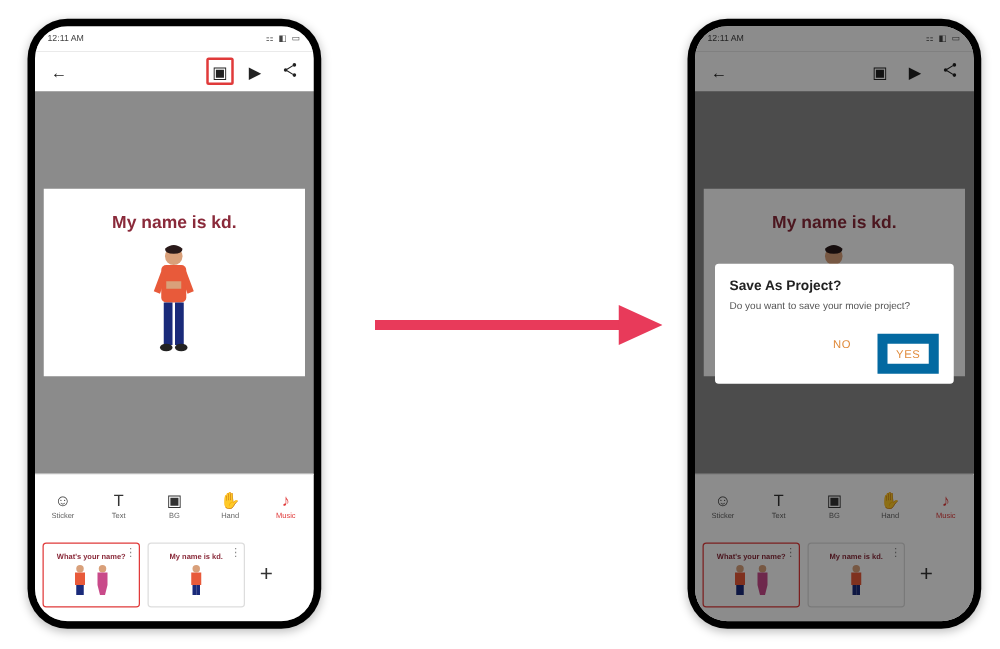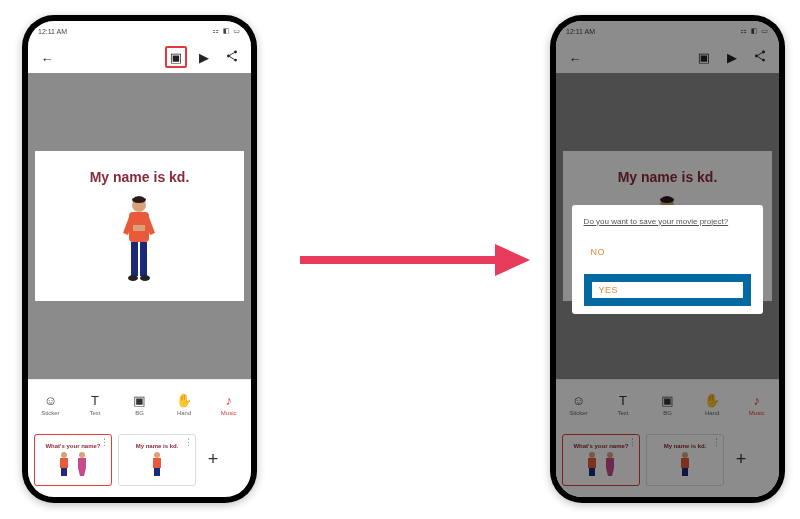--- a/index.html
+++ b/index.html
@@ -175,27 +175,25 @@
   .dialog-title {
     font-size: 11px;
     font-weight: 600;
     color: #222;
     margin-bottom: 5px;
   }
   .dialog-msg {
     font-size: 8px;
     color: #555;
     margin-bottom: 18px;
-    text-decoration: underline;
   }
   .dialog-actions {
     display: flex;
     justify-content: flex-end;
     gap: 14px;
-    flex-direction: column;
   }
   .dialog-btn {
     font-size: 9px;
     color: #e08a3a;
     padding: 3px 7px;
     letter-spacing: 0.5px;
   }
   .dialog-btn.yes {
     border: 8px solid #0369a1;
   }
@@ -435,20 +433,21 @@
           </div>
         </div>
         <div class="add-clip">
           <span>+</span>
         </div>
       </div>
     </div>
 
     <div class="dialog-overlay">
       <div class="dialog">
+        <div class="dialog-title">Save As Project?</div>
         <div class="dialog-msg">Do you want to save your movie project?</div>
         <div class="dialog-actions">
           <div class="dialog-btn">NO</div>
           <div class="dialog-btn yes">YES</div>
         </div>
       </div>
     </div>
 
   </div>
 </div>

